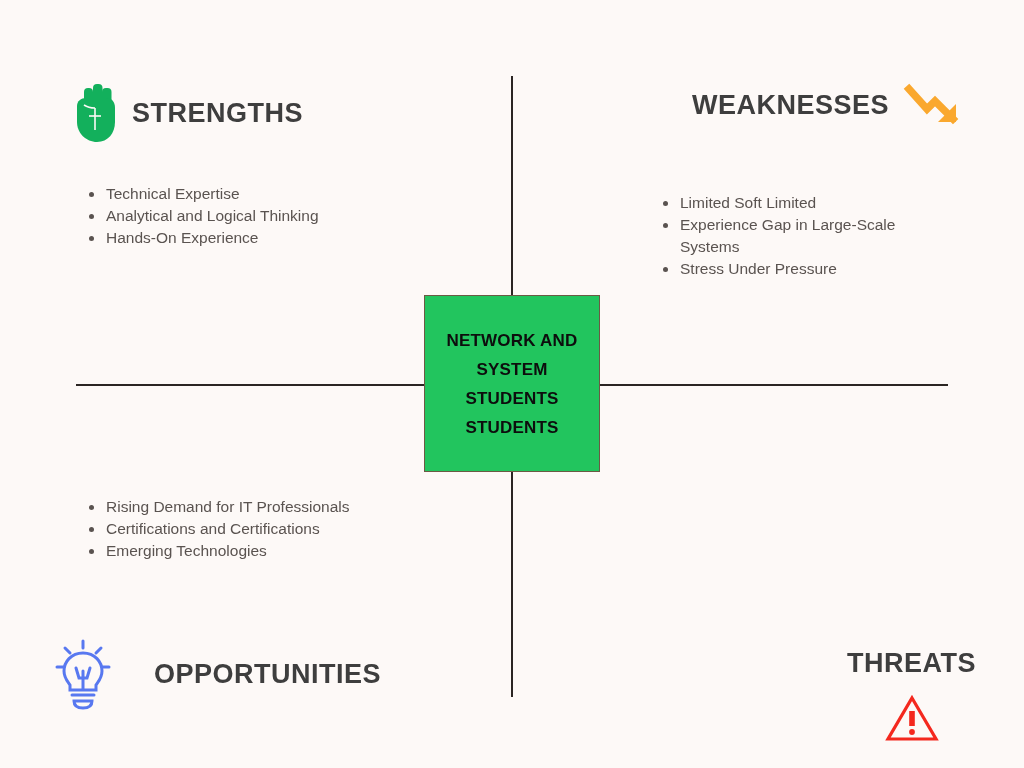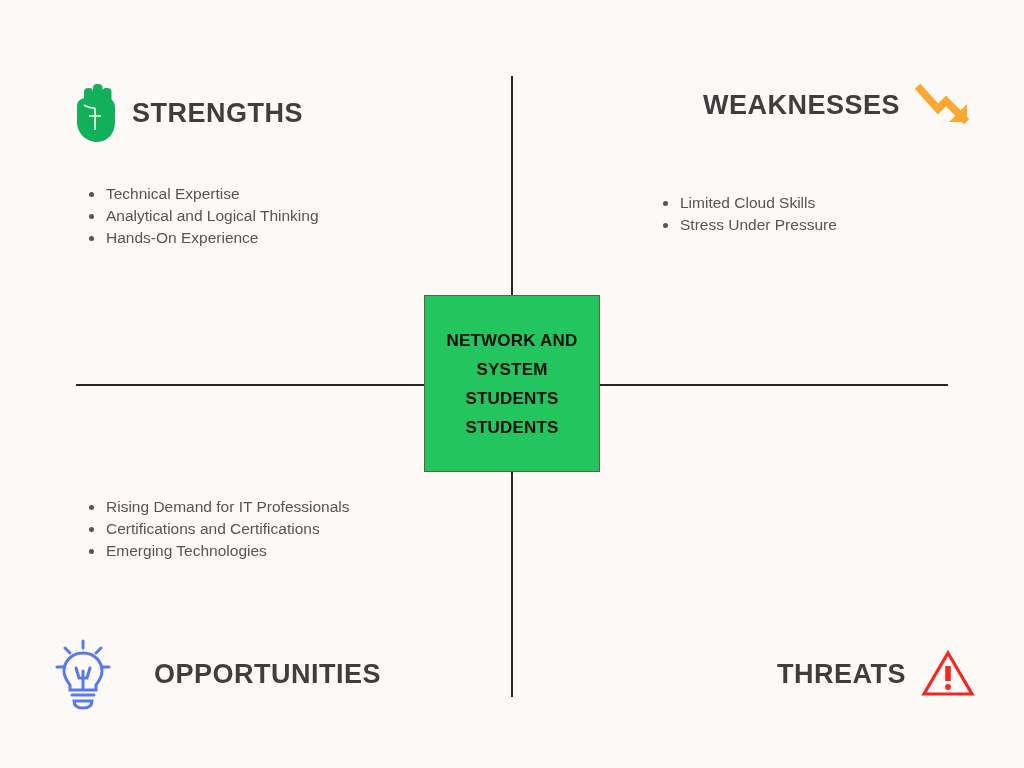--- a/index.html
+++ b/index.html
@@ -25,23 +25,23 @@
   .head {
     position:absolute; display:flex; align-items:center; gap:14px;
   }
   .head-title {
     font-size:27px; font-weight:bold; letter-spacing:0.5px;
     color:#3E3E3E; white-space:nowrap;
   }
   .ico { display:block; flex:0 0 auto; }
 
   #head-strengths      { left:72px;  top:82px; }
-  #head-weaknesses     { right:52px; top:82px;align-items:center; }
+  #head-weaknesses     { right:63px; top:82px;align-items:center; }
   #head-opportunities  { left:52px;  top:638px;gap:40px; }
-  #head-threats        { right:48px; top:648px; }
+  #head-threats        { right:48px; top:648px;flex-direction:column; }
 
   
   .bullets {
     position:absolute; list-style:none;
     font-size:15.5px; color:#5a5350; line-height:22px;
   }
   .bullets li {
     position:relative; padding-left:22px; margin-bottom:0px;
     max-width:260px;
   }
@@ -102,21 +102,22 @@
 
   <div class="head" id="head-weaknesses">
     <span class="head-title">WEAKNESSES</span>
     <svg class="ico" width="58" height="46" viewBox="0 0 58 46">
       <path d="M6 7 L24 27 L32 19 L50 37" stroke="#FAA82E" stroke-width="7.5" fill="none" stroke-linecap="square" stroke-linejoin="miter"></path>
       <path d="M53 40 L53 22 L35 40 Z" fill="#FAA82E"></path>
     </svg>
   </div>
 
   <ul class="bullets" id="list-weaknesses">
-    <li>Limited Cloud Skills</li>
+    <li>Limited Soft Limited</li>
+    <li>Experience Gap in Large-Scale Systems</li>
     <li>Stress Under Pressure</li>
   </ul>
 
   <div class="center-box">
     <div class="ctext">NETWORK AND</div>
     <div class="ctext">SYSTEM</div>
     <div class="ctext">STUDENTS</div>
     <div class="ctext">STUDENTS</div>
   </div>
 

